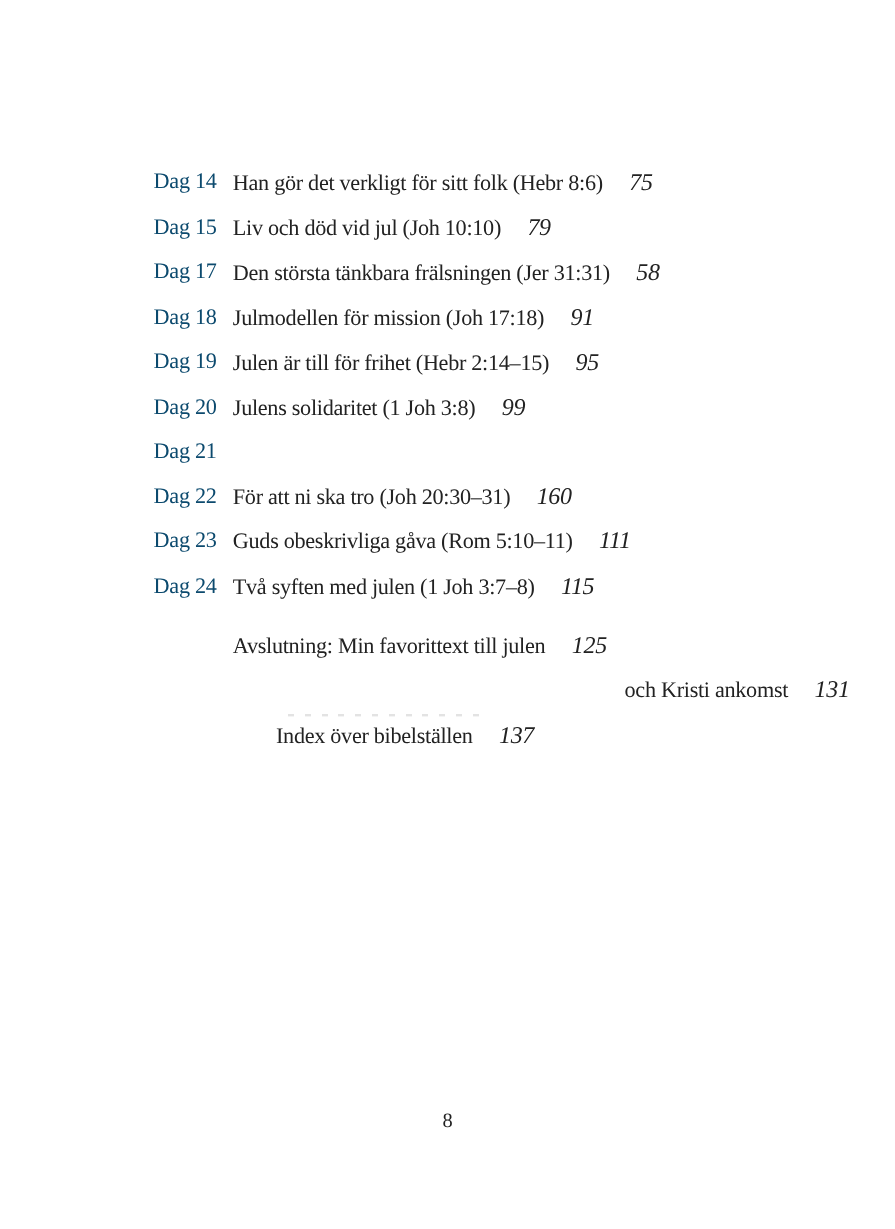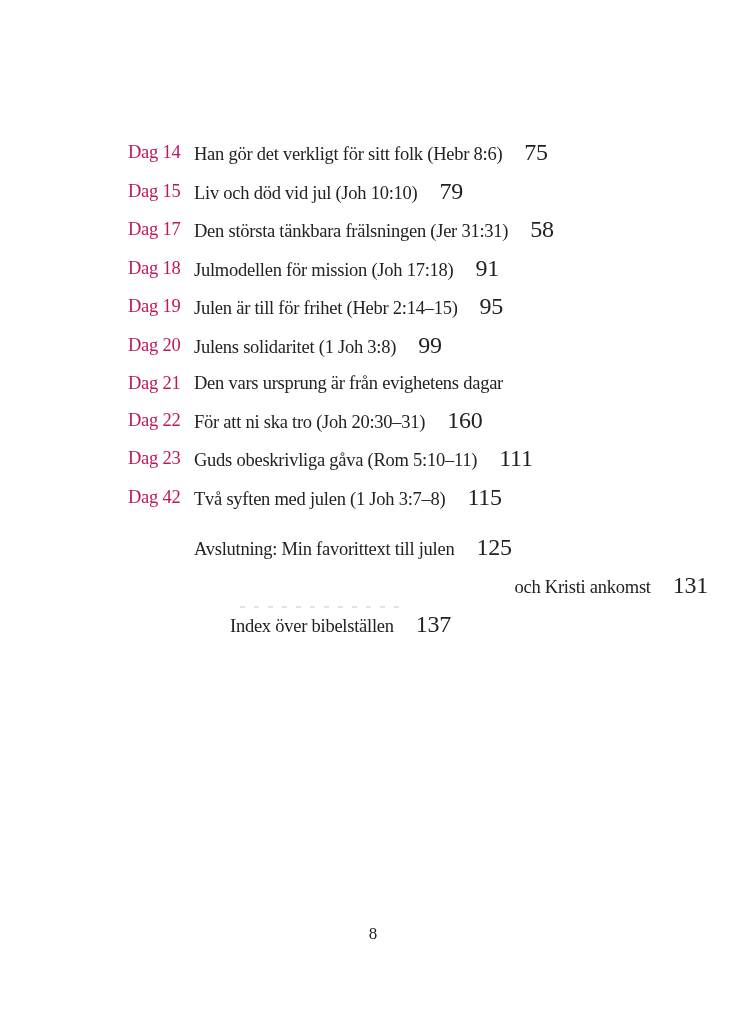--- a/index.html
+++ b/index.html
@@ -25,31 +25,32 @@
     letter-spacing: -0.25px;
   }
   .row {
     display: flex;
     align-items: flex-start;
     margin-bottom: 11.5px;
   }
   .lbl {
     width: 66px;
     flex: none;
-    color: #be185d;
+    color: #0c4a6e;
   }
   .tt {
     flex: 1;
   }
   .cont {
     display: block;
     padding-left: 31px;
   }
   .pg {
-    font-size: 24px;
+    font-style: italic;
+    font-size: 20px;
     margin-left: 22px;
     white-space: nowrap;
   }
   .backmatter {
     margin-top: 23px;
     padding-left: 66px;
   }
   .bm-line2 {
     display: block;
     padding-left: 28px;
@@ -114,36 +115,35 @@
   </div>
 
   <div class="row">
     <span class="lbl">Dag 20</span>
     <span class="tt"><span>Julens solidaritet (1 Joh 3:8)</span><span class="pg">99</span></span>
   </div>
 
   <div class="row">
     <span class="lbl">Dag 21</span>
     <span class="tt">
-      <span>Den vars ursprung är från evighetens dagar</span>
     </span>
   </div>
 
   <div class="row">
     <span class="lbl">Dag 22</span>
     <span class="tt"><span>För att ni ska tro (Joh 20:30–31)</span><span class="pg">160</span></span>
   </div>
 
   <div class="row">
     <span class="lbl">Dag 23</span>
     <span class="tt"><span>Guds obeskrivliga gåva (Rom 5:10–11)</span><span class="pg">111</span></span>
   </div>
 
   <div class="row">
-    <span class="lbl">Dag 42</span>
+    <span class="lbl">Dag 24</span>
     <span class="tt"><span>Två syften med julen (1 Joh 3:7–8)</span><span class="pg">115</span></span>
   </div>
 
 
   <div class="backmatter">
 
     <div class="row">
       <span class="tt"><span>Avslutning: Min favorittext till julen</span><span class="pg">125</span></span>
     </div>
 

